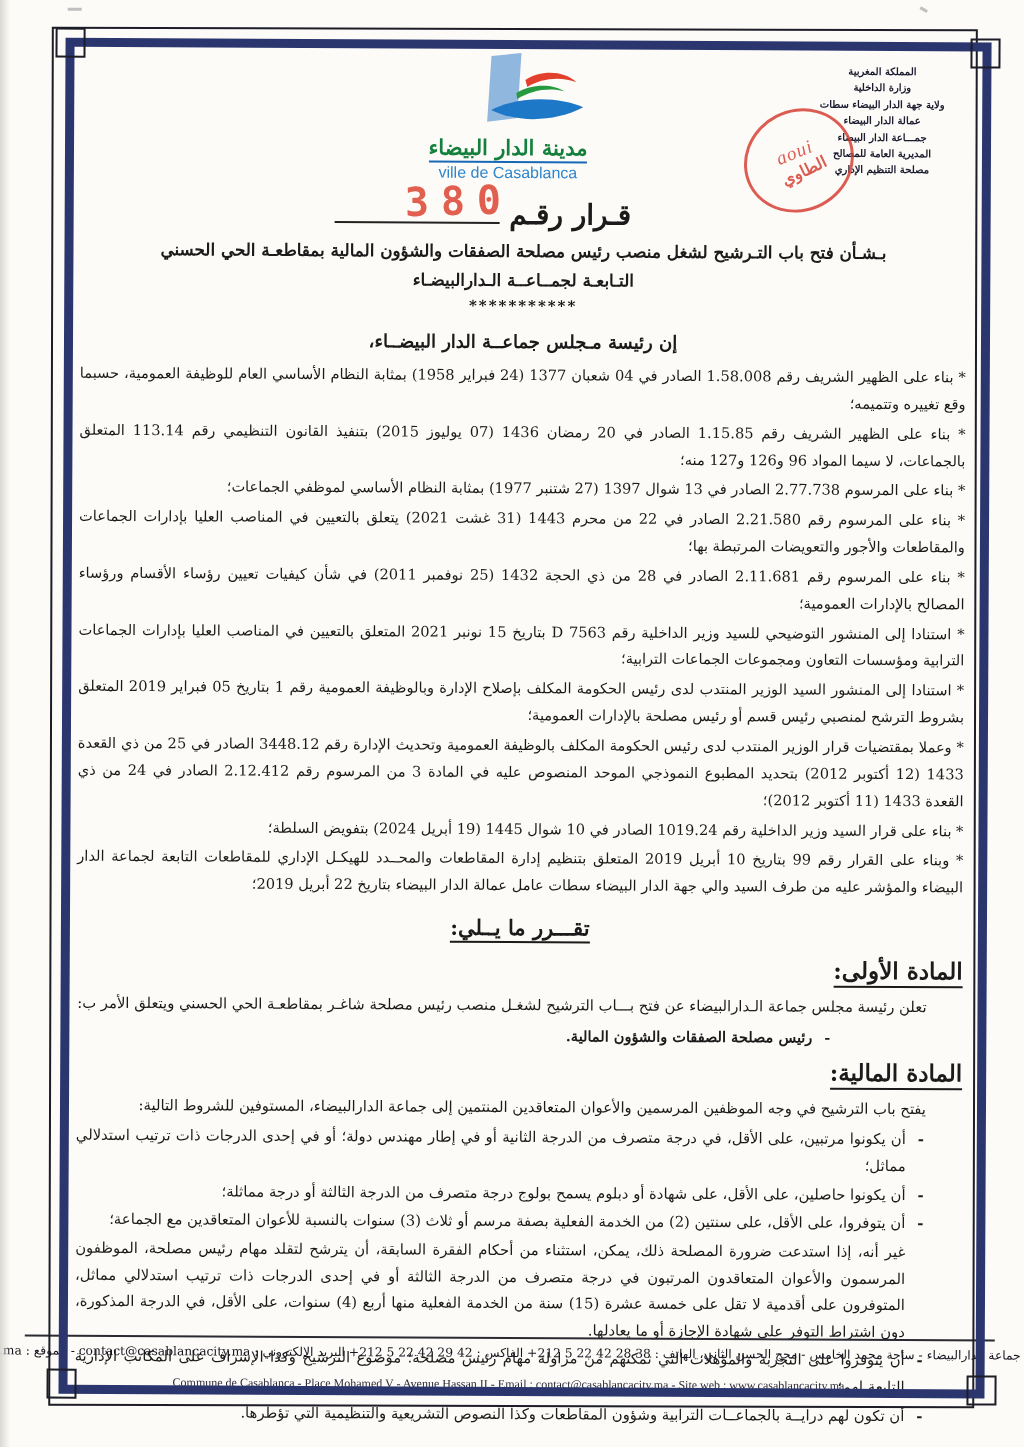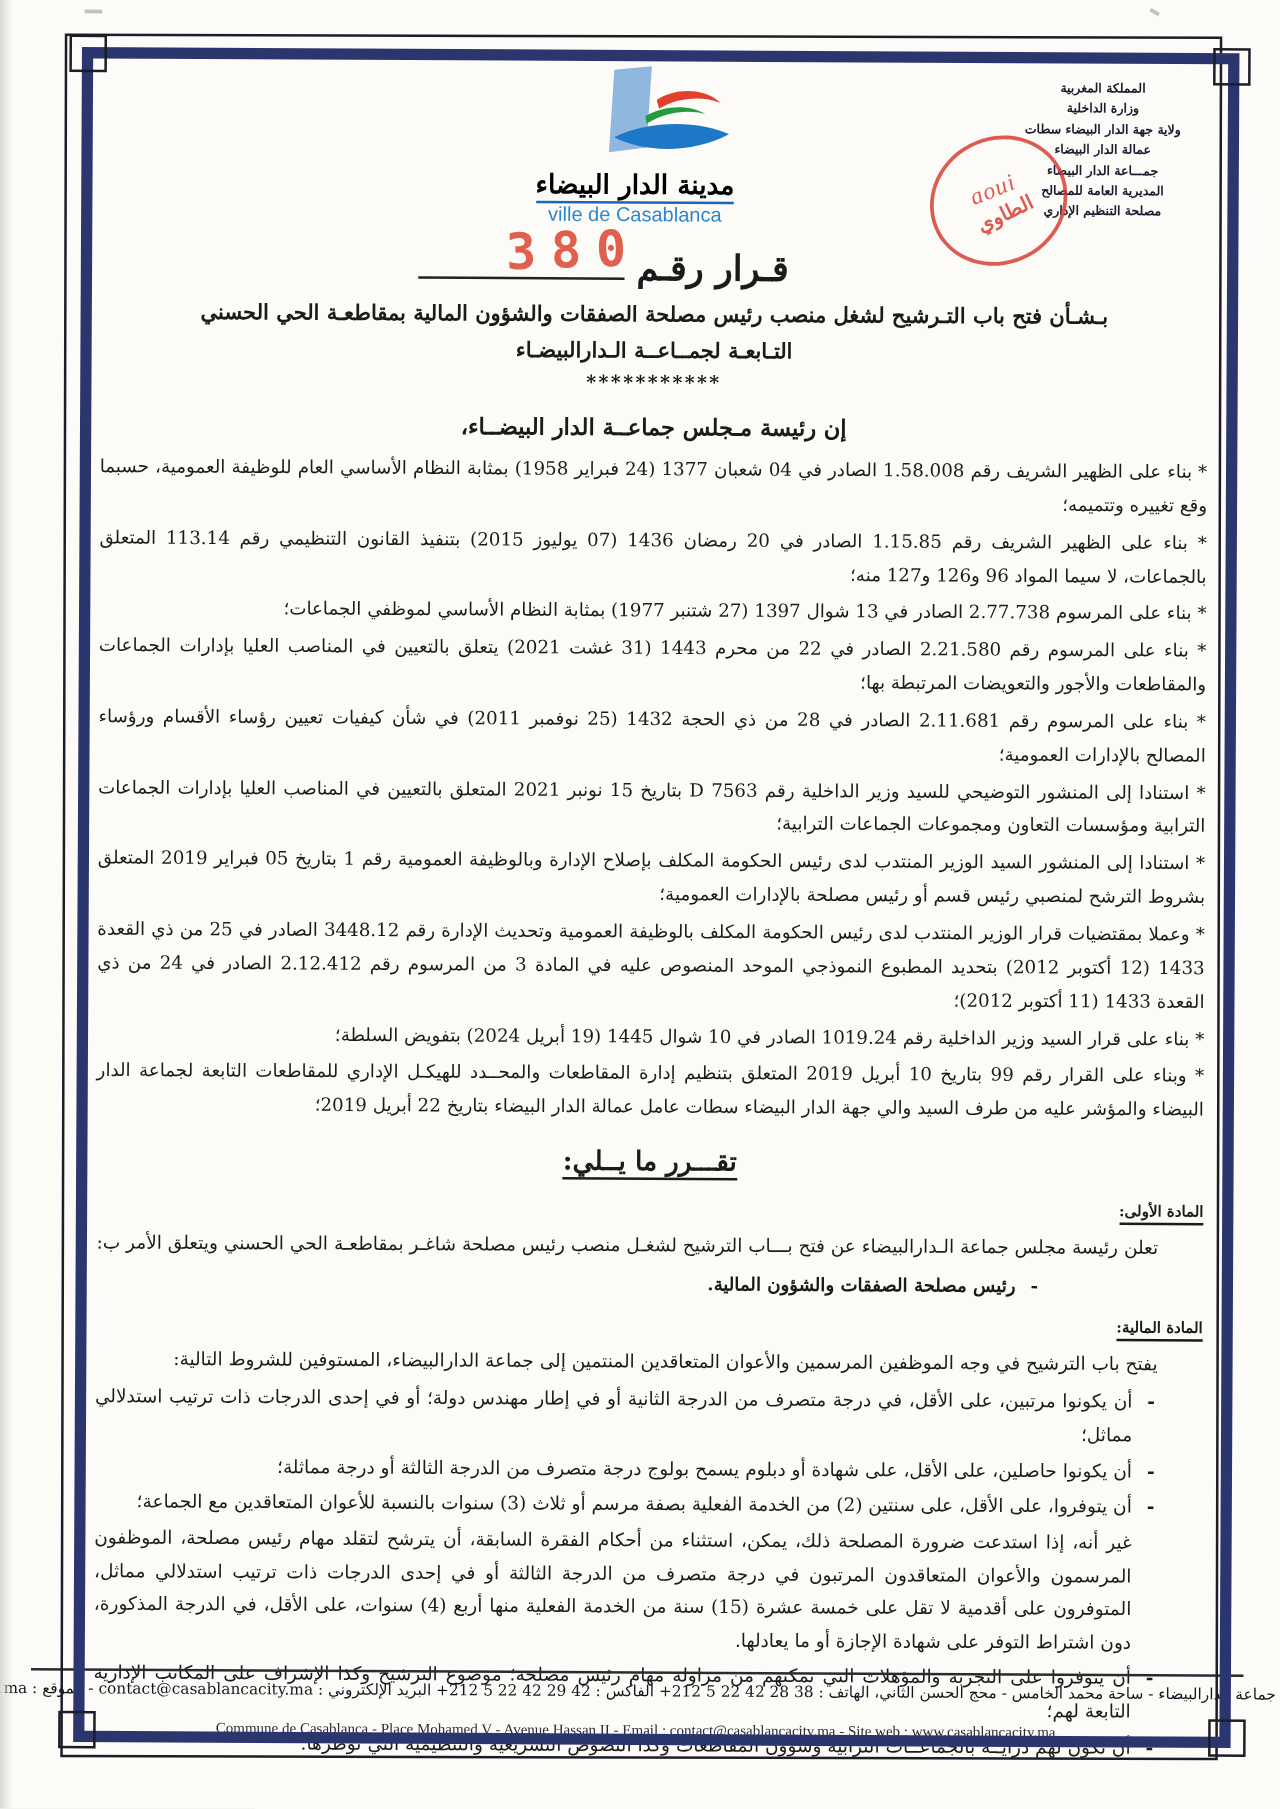--- a/index.html
+++ b/index.html
@@ -29,21 +29,21 @@
   .speck{position:absolute;background:#8f8f96;opacity:.55;z-index:2;}
 
   
   .content{position:absolute;left:78px;right:60px;top:52px;direction:rtl;z-index:3;}
 
   .header{position:relative;height:152px;}
   .authority{position:absolute;top:10px;right:-4px;width:178px;text-align:center;
     font-size:10px;font-weight:700;line-height:16.4px;color:#1c1c30;}
   .logo-block{position:absolute;top:0;left:262px;width:330px;text-align:center;direction:rtl;}
   .logo-svg{display:block;margin:0 auto;}
-  .logo-ar{display:inline-block;color:#000000;font-weight:bold;font-size:21px;
+  .logo-ar{display:inline-block;color:#15803d;font-weight:bold;font-size:21px;
     border-bottom:2px solid #1868b8;padding-bottom:1px;line-height:1.15;}
   .logo-fr{color:#2f86cc;font-size:16px;font-family:"Liberation Sans","DejaVu Sans",sans-serif;line-height:1.2;}
   .stamp{position:absolute;top:56px;right:112px;width:106px;height:96px;
     border:3.5px solid #d43a2e;border-radius:50%;transform:rotate(-28deg);
     display:flex;flex-direction:column;align-items:center;justify-content:center;
     color:#d43a2e;opacity:.82;z-index:4;}
   .stamp-lat{font-size:19px;font-style:italic;transform:rotate(6deg);letter-spacing:1px;
     font-family:"Liberation Serif",serif;}
   .stamp-ar{font-size:16px;font-weight:bold;transform:rotate(2deg);}
 
@@ -60,21 +60,21 @@
   .intro{text-align:center;font-weight:bold;font-size:18px;margin:16px 0 10px;}
 
   .clauses{margin-top:2px;}
   .clause{font-size:14.6px;line-height:1.84;text-align:justify;margin:0 0 3px;}
 
   .decide-wrap{text-align:center;margin:16px 0 12px;}
   .decide{display:inline-block;font-size:21px;font-weight:bold;border-bottom:2.5px solid #1b1b1b;
     padding-bottom:1px;}
 
   .art-title-wrap{margin:8px 0 6px;}
-  .art-title{display:inline-block;font-size:12px;font-weight:bold;
+  .art-title{display:inline-block;font-size:23px;font-weight:bold;
     border-bottom:2.5px solid #1b1b1b;padding-bottom:2px;}
   .art-body{font-size:14.8px;line-height:1.8;text-align:justify;text-indent:36px;margin:2px 0 4px;}
 
   .cond{display:flex;direction:rtl;font-size:14.8px;line-height:1.8;margin:0 26px 2px 0;}
   .cond .marker{flex:0 0 30px;text-align:center;font-weight:bold;}
   .cond .cond-text{flex:1;text-align:justify;}
   .art1-items .cond{margin-right:120px;font-weight:bold;font-size:14.5px;}
 
   
   .footer-rule{position:absolute;left:28px;right:26px;top:1337px;

